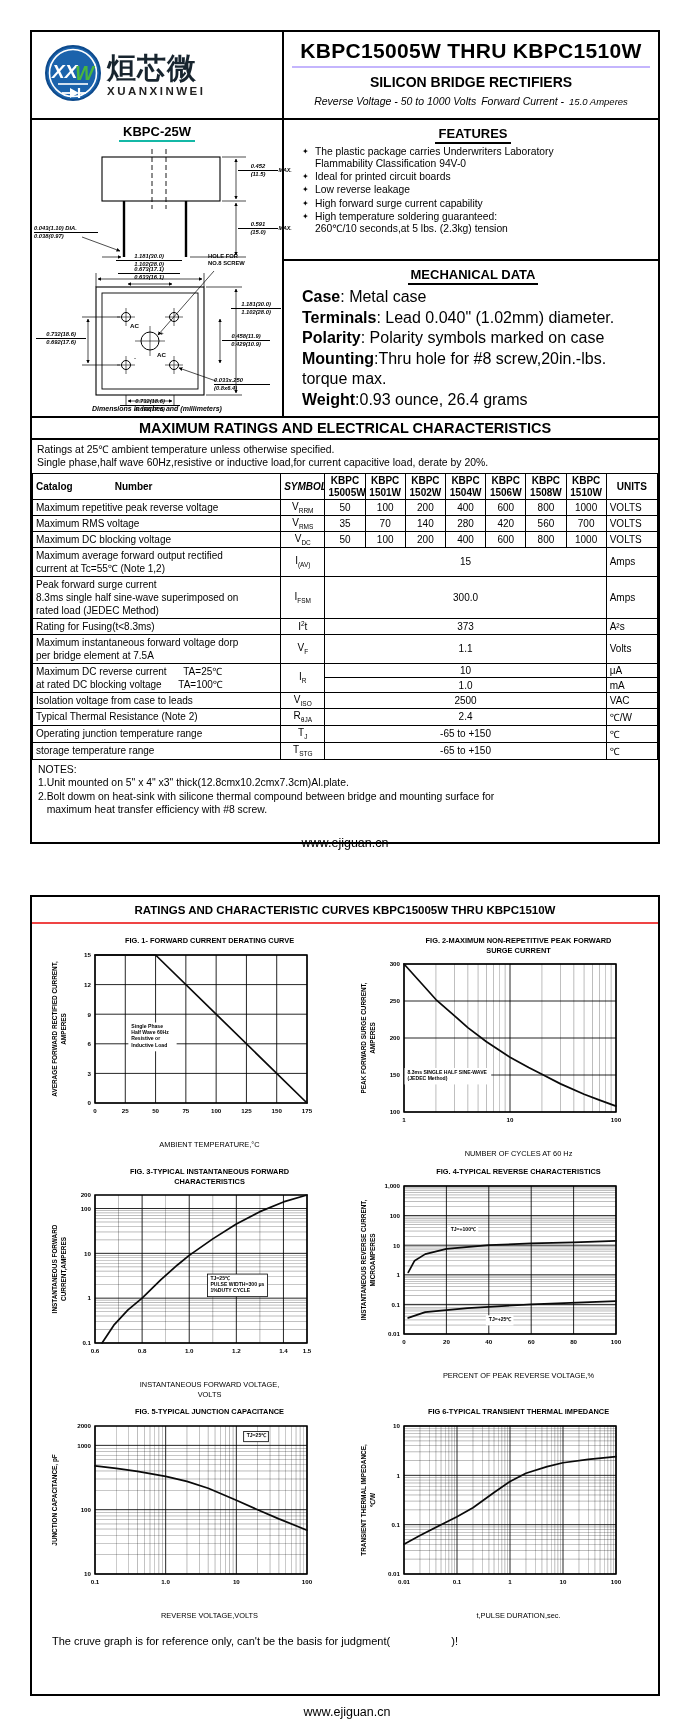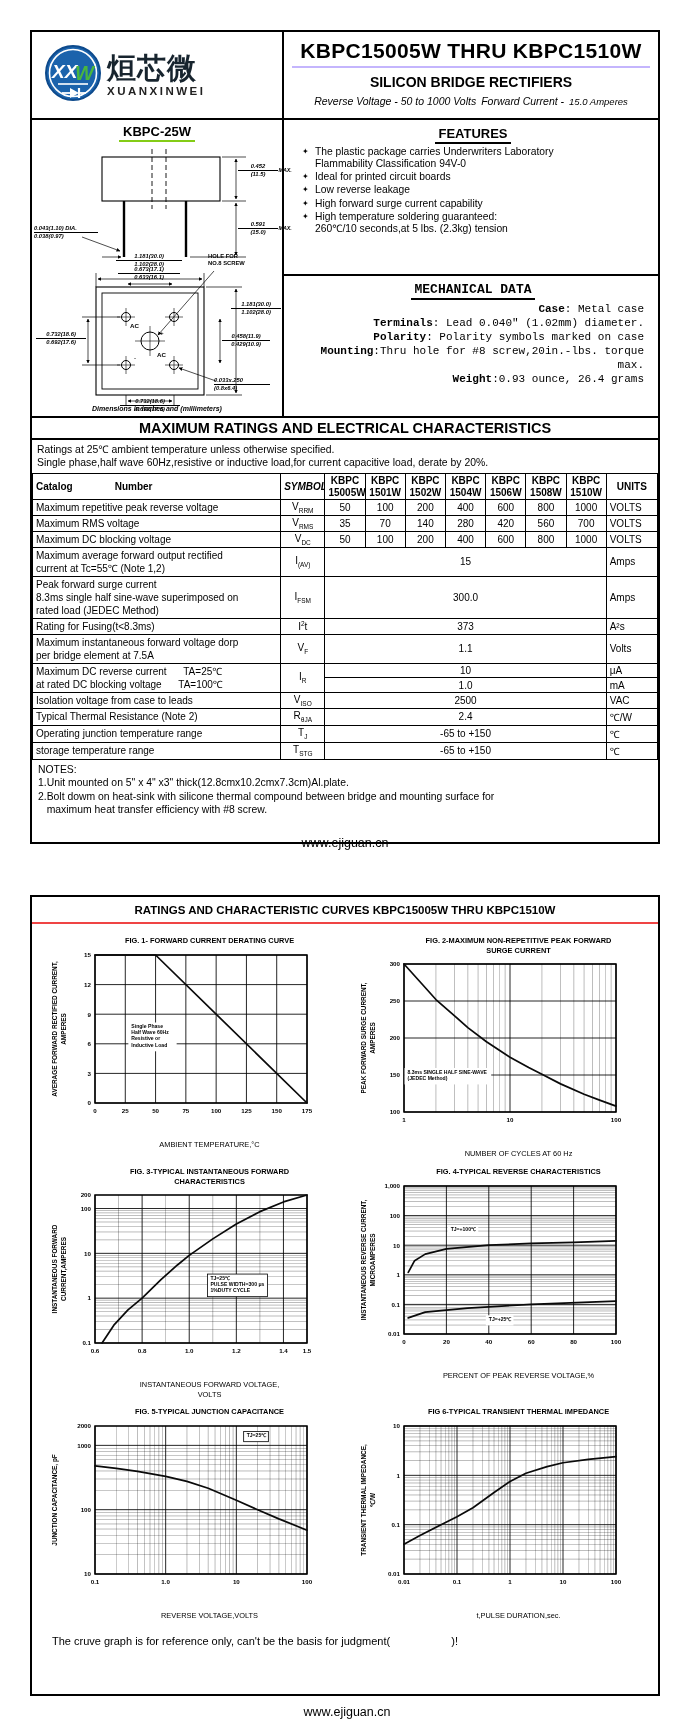--- a/index.html
+++ b/index.html
@@ -14,38 +14,38 @@
   .logo-en{font-size:11.5px;font-weight:600;color:#222;letter-spacing:2.5px;margin-top:1px;}
   .hdr-right{flex:1;display:flex;flex-direction:column;align-items:center;padding-top:7px;}
   .title{font-size:21px;font-weight:bold;border-bottom:2px solid #c4b5fd;padding:0 8px 3px;letter-spacing:.3px;}
   .subtitle{font-size:14px;font-weight:bold;margin-top:6px;}
   .tagline{font-size:10.5px;font-style:italic;margin-top:5px;display:flex;gap:5px;align-items:baseline;}
   .tagline .amps{font-size:9.5px;}
   
   .cols{display:flex;height:296px;}
   .col-left{width:252px;border-right:2px solid #000;box-sizing:border-box;padding-top:4px;}
   .pkg-name{text-align:center;font-size:13px;font-weight:bold;}
-  .pkg-name span{border-bottom:2px solid #84cc16;padding:0 4px 1px;}
+  .pkg-name span{border-bottom:2px solid #14b8a6;padding:0 4px 1px;}
   .pkg-wrap{position:relative;width:250px;height:276px;margin:2px auto 0;}
   .pkg-wrap svg{position:absolute;left:0;top:0;}
   .dim{position:absolute;font-size:5.8px;font-style:italic;font-weight:bold;line-height:1.2;text-align:center;}
   .dim .fr1{border-bottom:.8px solid #000;}
   .dim .suf{position:absolute;left:101%;top:28%;font-size:5.4px;white-space:nowrap;}
   .dim.la{text-align:left;}
   .pkg-term{position:absolute;font-size:6.2px;font-weight:bold;}
   .pkg-hole{position:absolute;font-size:5.8px;font-weight:bold;line-height:1.2;}
   .pkg-cap{position:absolute;left:0;top:264px;width:100%;text-align:center;font-size:7px;font-weight:bold;font-style:italic;}
   .col-right{flex:1;display:flex;flex-direction:column;}
   .features{border-bottom:2px solid #000;padding:6px 14px 8px 18px;height:156px;box-sizing:border-box;}
   .sec-head{text-align:center;font-size:13px;font-weight:bold;margin-bottom:5px;}
   .sec-head span{border-bottom:2px solid #000;padding:0 3px 1px;}
   .feat-item{display:flex;font-size:10.3px;line-height:1.18;margin-bottom:1px;}
   .feat-item .bullet{width:13px;flex:none;font-size:8px;padding-top:1px;}
-  .mech{padding:6px 14px 6px 18px;font-family:Liberation Mono, monospace;}
-  .mech-row{font-size:11px;line-height:1.28;text-align:right;}
+  .mech{padding:6px 14px 6px 18px;}
+  .mech-row{font-size:16px;line-height:1.28;}
   .mech-row b{font-weight:bold;}
   
   .banner{border-top:2px solid #000;border-bottom:2px solid #000;text-align:center;font-size:14.5px;font-weight:bold;padding:2px 0;}
   .ratings-note{font-size:10.4px;line-height:1.27;padding:3px 5px 4px;}
   table.ratings{border-collapse:collapse;width:100%;table-layout:fixed;}
   table.ratings th,table.ratings td{border:1px solid #000;padding:1px 3px;font-size:10px;overflow:hidden;}
   th.h-cat{text-align:left;font-size:10.5px;font-weight:bold;}
   th.h-cat .n2{margin-left:42px;}
   th.h-sym{font-style:italic;font-size:8px;font-weight:bold;}
   th.h-part{font-size:8.2px;line-height:1.12;font-weight:bold;padding:1px 0;}

